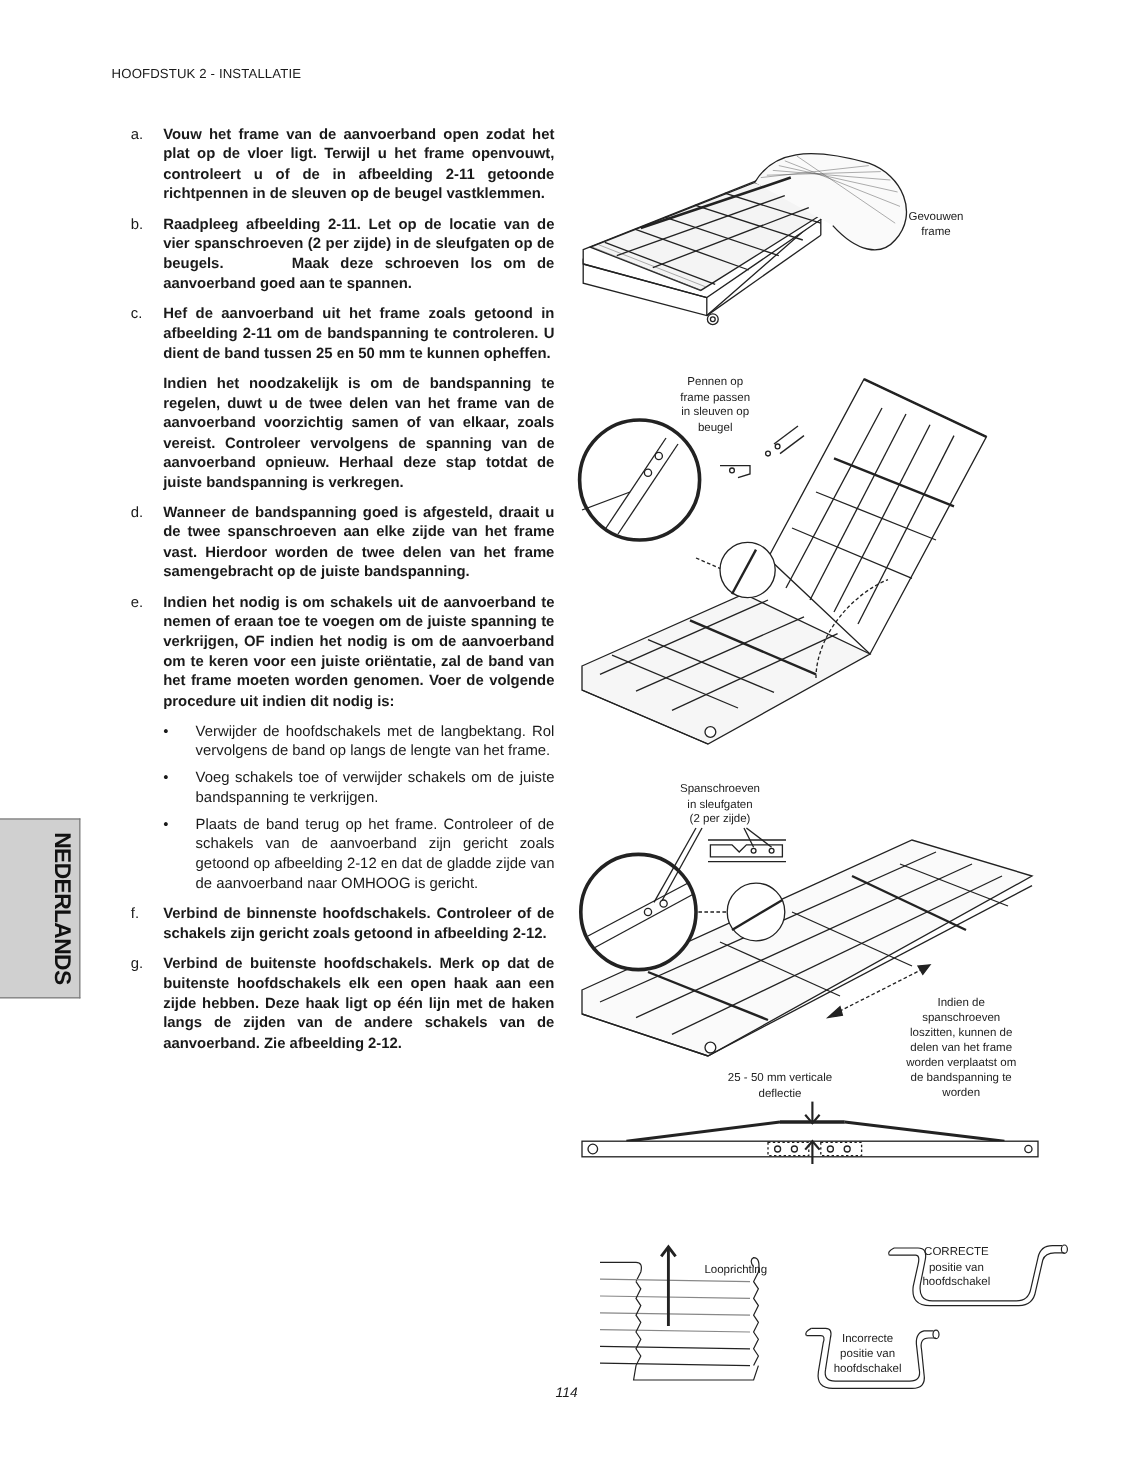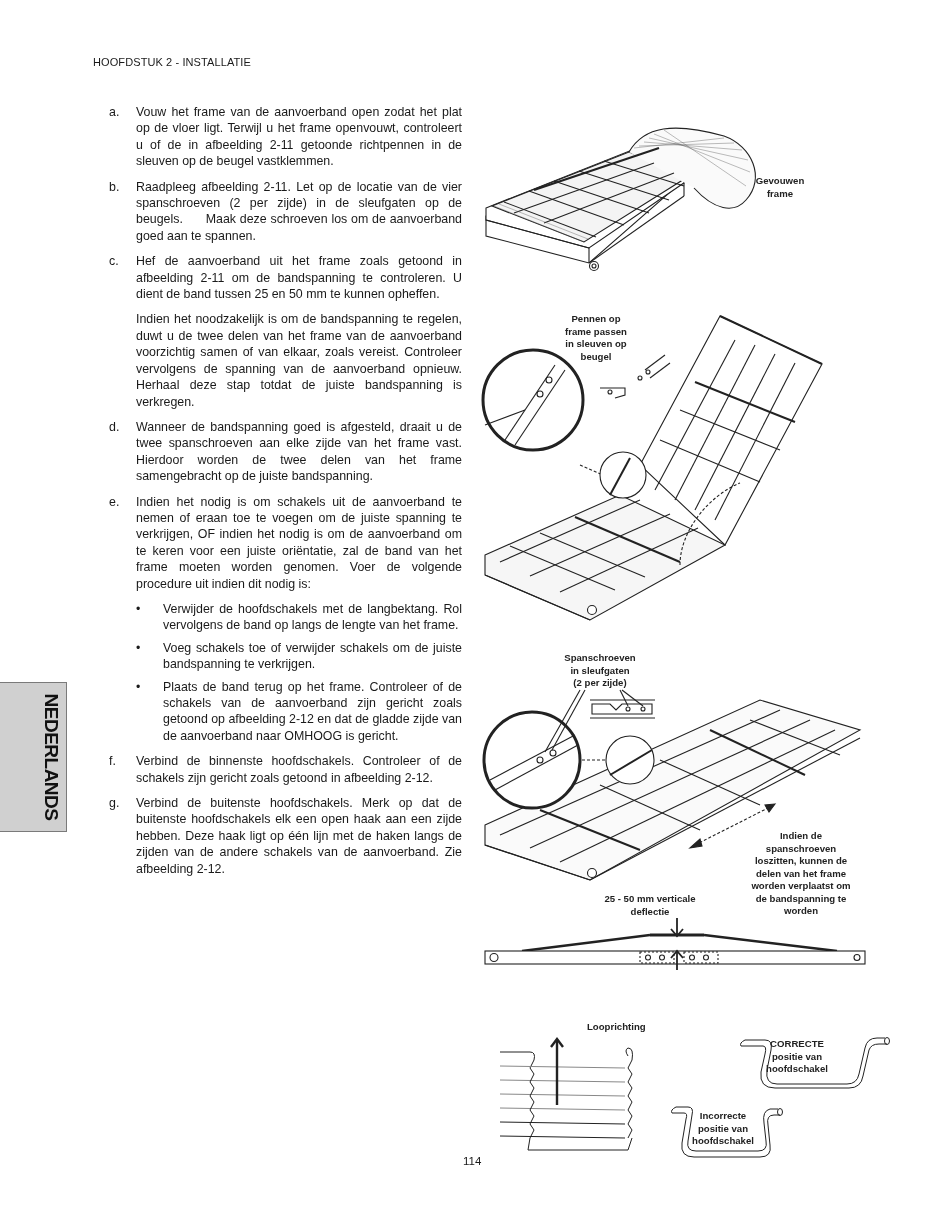--- a/index.html
+++ b/index.html
@@ -2,32 +2,32 @@
 <html><head>
 <meta charset="utf-8">
 <style>
   html, body { margin: 0; padding: 0; background: #ffffff; }
   body { width: 950px; height: 1229px; position: relative; overflow: hidden;
          font-family: "Liberation Sans", sans-serif; color: #1a1a1a; }
   .header { position: absolute; left: 82px; top: 56px; font-size: 11px; letter-spacing: 0.1px; margin-left: 11px; }
   .text-col { position: absolute; left: 109px; top: 104px; width: 353px; font-size: 12.4px; line-height: 16.4px; }
   .item { position: relative; padding-left: 27px; margin-bottom: 9px; text-align: justify; }
   .item .mk { position: absolute; left: 0; top: 0; }
-  .item p { margin: 0 0 9px 0; }
+  .item p { margin: 0 0 9px 0; font-weight: bold; }
   .item p:last-child { margin-bottom: 0; }
   .bullets { margin-top: 9px; }
   .bullet { position: relative; padding-left: 27px; margin-bottom: 6px; text-align: justify; }
   .bullet .bm { position: absolute; left: 0; top: 0; }
   .tab { position: absolute; left: 0; top: 682px; width: 66px; height: 148px; background: #d0d0d0;
          border: 1px solid #7a7a7a; border-left: none; }
   .tab-text { position: absolute; left: 50%; top: 50%; transform: translate(-50%,-50%) rotate(90deg) translateY(-18px);
               font-weight: bold; font-size: 19px; letter-spacing: -0.5px; white-space: nowrap; color: #111; }
   .fig { position: absolute; }
-  .lbl { position: absolute; font-size: 9.6px; line-height: 12.5px; text-align: center; color: #222; font-weight: bold; }
-  .page-num { position: absolute; left: 463px; top: 1155px; font-size: 11.5px; }
+  .lbl { position: absolute; font-size: 9.6px; line-height: 12.5px; text-align: center; color: #222; }
+  .page-num { position: absolute; left: 463px; top: 1155px; font-size: 11.5px; font-style: italic; }
   svg { overflow: visible; }
 </style>
 </head>
 <body>
 
 <div class="header">HOOFDSTUK 2 - INSTALLATIE</div>
 
 <div class="text-col">
   <div class="item">
     <span class="mk">a.</span>
@@ -252,21 +252,21 @@
       <line x1="0" y1="78" x2="125" y2="80"></line>
     </g>
     <line x1="0" y1="92" x2="125" y2="94"></line>
     <line x1="0" y1="106" x2="125" y2="108"></line>
     <path d="M30,38 L34,44 L30,52 L34,58 L30,66 L34,72 L30,80 L34,86 L30,94 L34,100 L30,108 L28,120 L128,120 L132,108"></path>
     <path d="M128,26 Q124,20 128,18 Q134,18 132,30 L128,38 L132,44 L128,52 L132,58 L128,66 L132,72 L128,80 L132,86 L128,94 L132,100 L128,108"></path>
     <line x1="57" y1="75" x2="57" y2="10" stroke-width="2.4"></line>
     <polyline points="51,17 57,9 63,17" stroke-width="2.4"></polyline>
   </g>
 </svg>
-<div class="lbl" style="left:566px;top:1021px;text-align:left;padding-left:21px;">Looprichting</div>
+<div class="lbl" style="left:566px;top:1053px;text-align:left;padding-left:21px;">Looprichting</div>
 
 <svg class="fig" style="left:737px;top:1028px" width="155" height="60" viewBox="0 0 155 60">
   <g fill="none" stroke="#222" stroke-width="1">
     <path d="M8,12 L28,12 Q36,12 34,22 L30,42 Q28,56 40,56 L110,56 Q120,56 122,46 L128,20 Q130,10 140,10 L148,10"></path>
     <path d="M4,18 L26,18 Q30,18 28,26 L24,44 Q22,60 38,60 L112,60 Q124,60 126,48 L132,22 Q134,16 142,16 L150,16"></path>
     <ellipse cx="150" cy="13" rx="2.5" ry="3.5"></ellipse>
     <path d="M8,12 Q2,15 4,18"></path>
   </g>
 </svg>
 <div class="lbl" style="left:762px;top:1038px;width:70px;">

